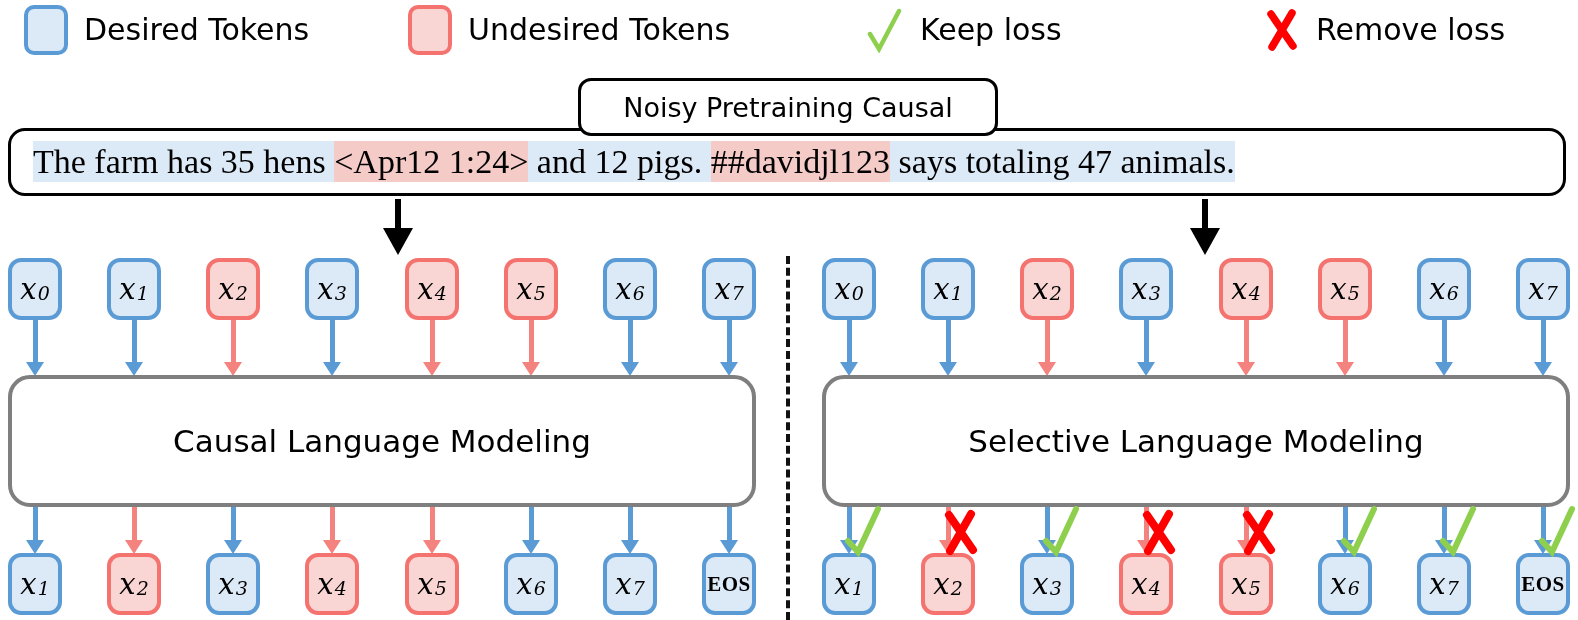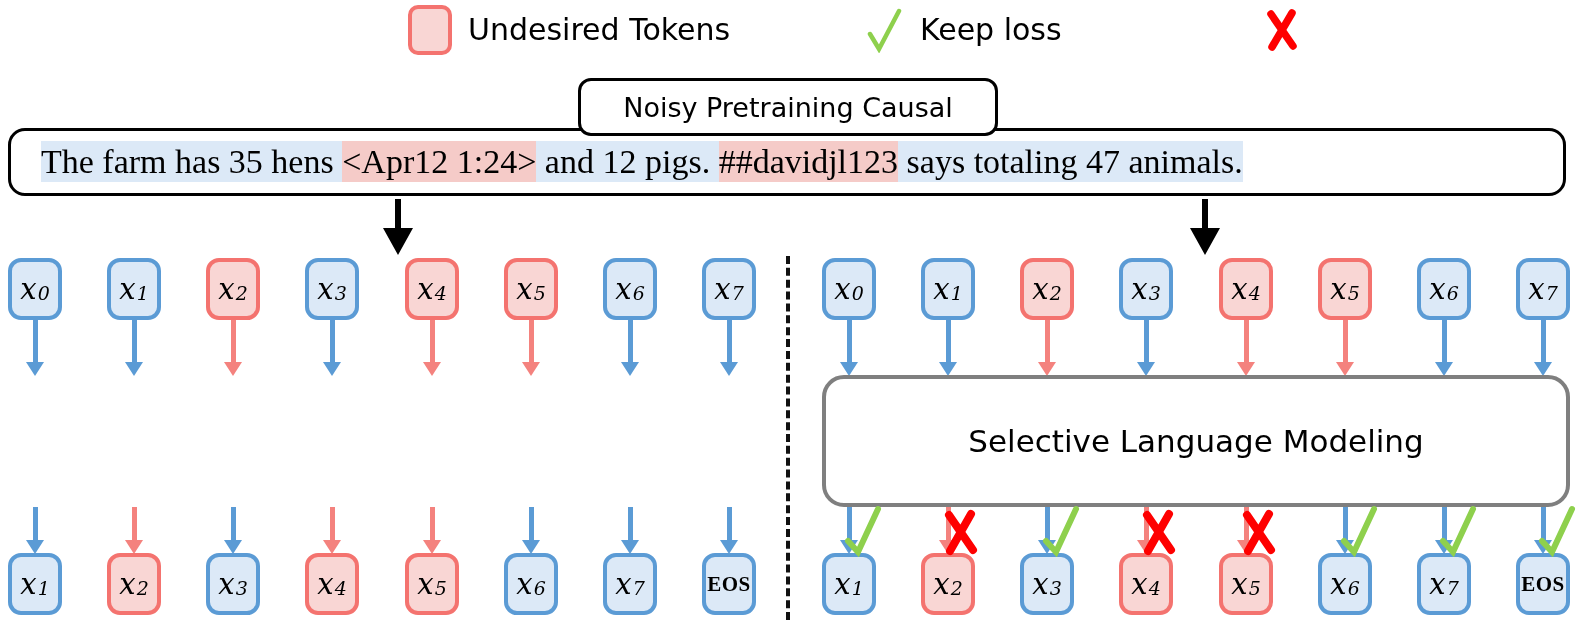--- a/index.html
+++ b/index.html
@@ -18,21 +18,21 @@
     position:absolute;left:578px;top:78px;width:414px;height:52px;z-index:3;
     background:#fff;border:3px solid #000;border-radius:13px;
     display:flex;align-items:center;justify-content:center;font-size:27px;
   }
   .corpus-box{
     position:absolute;left:8px;top:128px;width:1558px;height:68px;z-index:2;
     background:#fff;border:3px solid #000;border-radius:17px;
     display:flex;align-items:center;padding-left:18px;box-sizing:border-box;
   }
   .corpus-text{
-    margin:12px;font-family:"Liberation Serif","DejaVu Serif",serif;font-size:34px;
+    margin:4px;font-family:"Liberation Serif","DejaVu Serif",serif;font-size:34px;
     white-space:pre;line-height:48px;
   }
   .corpus-text .seg{padding:2px 0;}
   .seg.desired{background:var(--hl-desired);}
   .seg.undesired{background:var(--hl-undesired);}
   
   .black-arrow{position:absolute;width:34px;height:56px;}
   .divider{position:absolute;left:786px;top:256px;height:364px;width:0;border-left:4.5px dashed #111;}
   
   .panel{position:absolute;top:258px;width:748px;height:360px;}
@@ -56,53 +56,61 @@
   .ahead{position:absolute;width:0;height:0;border-left:9px solid transparent;border-right:9px solid transparent;z-index:0;}
   .ahead.desired{border-top:14px solid var(--desired-border);}
   .ahead.undesired{border-top:14px solid var(--undesired-arrow);}
   .mark{position:absolute;z-index:4;}
 </style>
 </head>
 <body>
 
 <div class="canvas">
 
+  <div class="legend-item" style="left:24px">
+    <div class="swatch desired"></div>
+    <span class="legend-label">Desired Tokens</span>
+  </div>
   <div class="legend-item" style="left:866px">
     <svg width="38" height="46" viewBox="0 0 38 46">
       <path d="M4 27 L13 42 L33 4" fill="none" stroke="var(--keep)" stroke-width="4.5" stroke-linecap="round"></path>
     </svg>
     <span class="legend-label">Keep loss</span>
   </div>
   <div class="legend-item" style="left:408px">
     <div class="swatch undesired"></div>
     <span class="legend-label">Undesired Tokens</span>
   </div>
   <div class="legend-item" style="left:1264px">
     <svg width="36" height="44" viewBox="0 0 36 44">
       <path d="M7 6 L29 38 M28 5 L8 39" fill="none" stroke="var(--remove)" stroke-width="7.5" stroke-linecap="round"></path>
     </svg>
+    <span class="legend-label">Remove loss</span>
   </div>
 
   <div class="corpus-label">
     <span>Noisy Pretraining Causal</span>
   </div>
   <div class="corpus-box">
     <p class="corpus-text" id="corpus-text"><span class="seg desired">The farm has 35 hens </span><span class="seg undesired">&lt;Apr12 1:24&gt;</span><span class="seg desired"> and 12 pigs. </span><span class="seg undesired">##davidjl123</span><span class="seg desired"> says totaling 47 animals.</span></p>
   </div>
 
   <svg class="black-arrow" style="left:381px;top:199px" viewBox="0 0 34 56">
     <polygon points="14,0 20,0 20,29 32,29 17,56 2,29 14,29" fill="#000"></polygon>
   </svg>
   <svg class="black-arrow" style="left:1188px;top:199px" viewBox="0 0 34 56">
     <polygon points="14,0 20,0 20,29 32,29 17,56 2,29 14,29" fill="#000"></polygon>
   </svg>
 
   <div class="divider"></div>
 
   <div class="panel" id="panel-0" style="left:8px">
+    <div class="model-box">
+      <span>Causal Language Modeling</span>
+    </div>
   <div class="token desired" style="left: 0px; top: 0px;">
         <span>x</span>
         <sub>0</sub>
       </div>
       <div class="stem desired" style="left: 24.5px; top: 58px; height: 46px;"></div>
       <div class="ahead desired" style="left: 18px; top: 104px;"></div>
       <div class="token desired" style="left: 99px; top: 0px;">
         <span>x</span>
         <sub>1</sub>
       </div>

